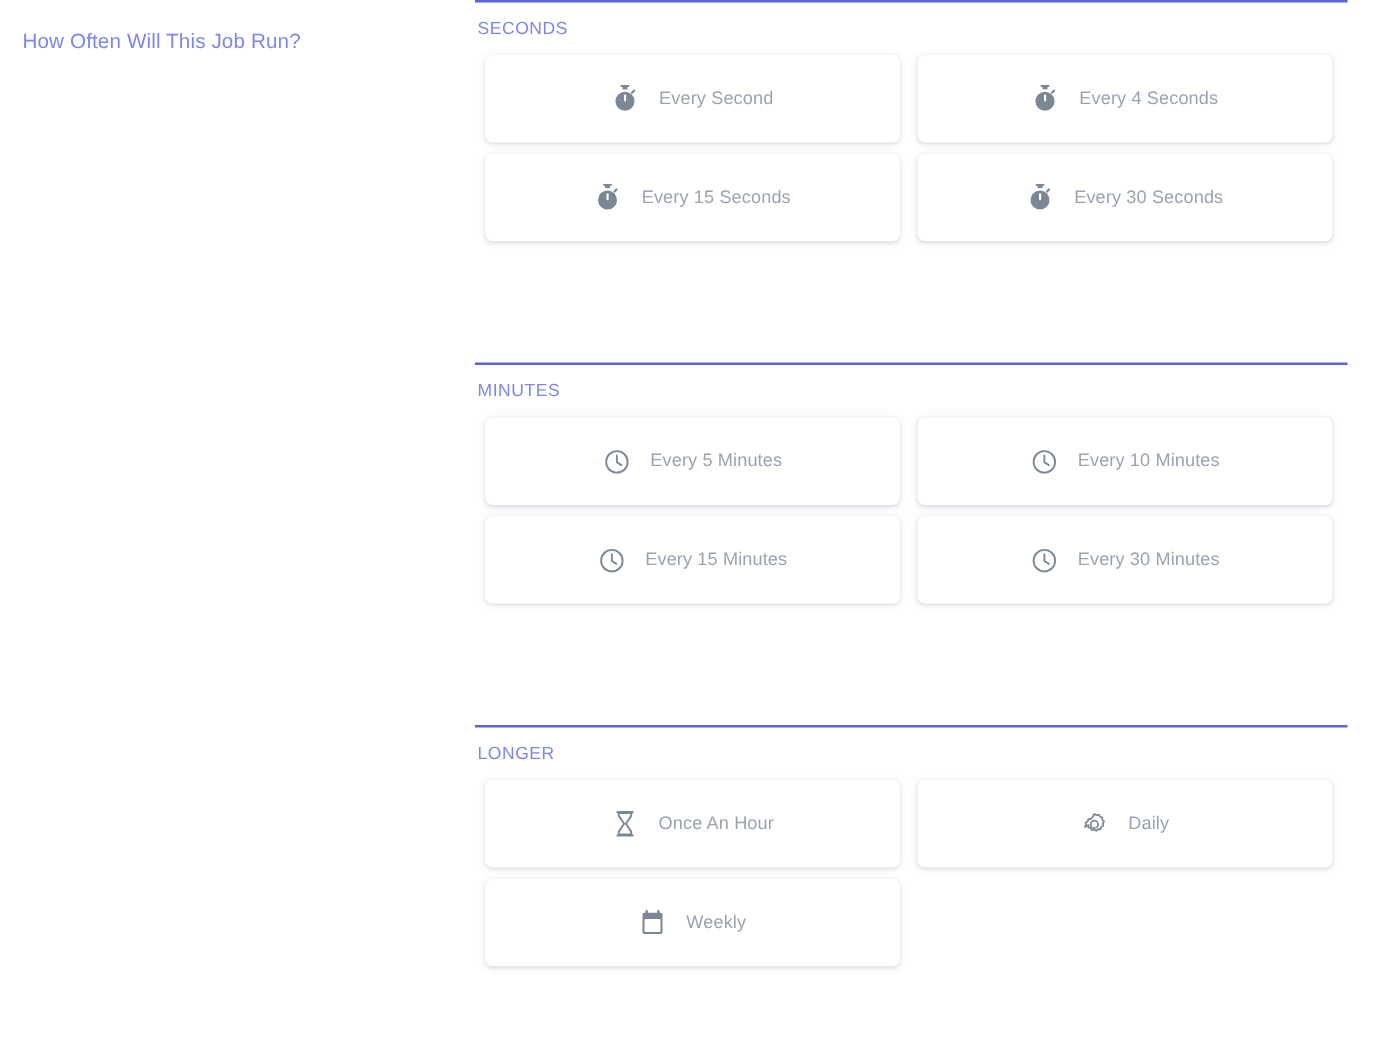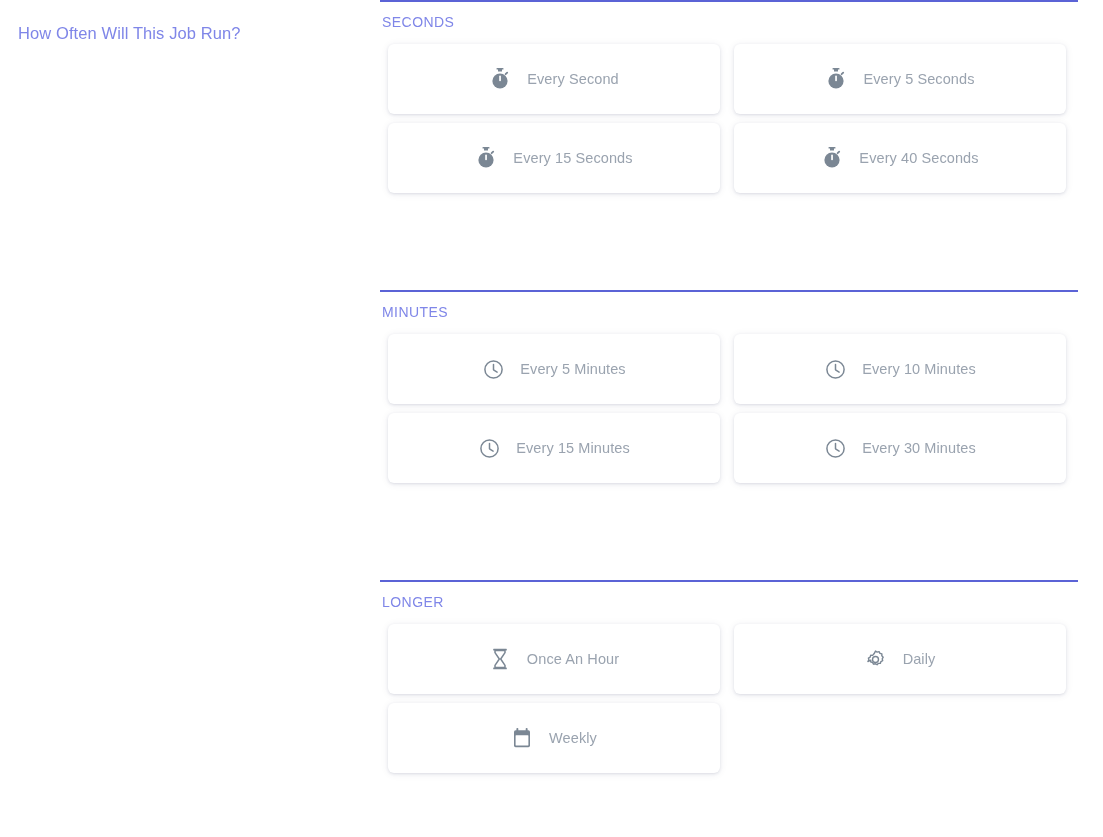--- a/index.html
+++ b/index.html
@@ -150,21 +150,21 @@
             <div class="opt-inner">
               <span class="opt-icon">
                 <svg width="20" height="22" viewBox="0 0 20 22" fill="none">
                   <rect x="8" y="0.5" width="4" height="3" fill="#7b8794"></rect>
                   <rect x="6.5" y="0" width="7" height="1.6" rx="0.6" fill="#7b8794"></rect>
                   <path d="M15.6 6.2l1.6-1.6" stroke="#7b8794" stroke-width="1.8" stroke-linecap="round"></path>
                   <circle cx="10" cy="13" r="7.6" fill="#7b8794"></circle>
                   <rect x="9.2" y="7.6" width="1.7" height="5.6" rx="0.8" fill="#ffffff"></rect>
                 </svg>
               </span>
-              <span class="opt-label">Every 5 Seconds</span>
+              <span class="opt-label">Every 4 Seconds</span>
             </div>
           </div>
           <div class="opt-card">
             <div class="opt-inner">
               <span class="opt-icon">
                 <svg width="20" height="22" viewBox="0 0 20 22" fill="none">
                   <rect x="8" y="0.5" width="4" height="3" fill="#7b8794"></rect>
                   <rect x="6.5" y="0" width="7" height="1.6" rx="0.6" fill="#7b8794"></rect>
                   <path d="M15.6 6.2l1.6-1.6" stroke="#7b8794" stroke-width="1.8" stroke-linecap="round"></path>
                   <circle cx="10" cy="13" r="7.6" fill="#7b8794"></circle>
@@ -178,21 +178,21 @@
             <div class="opt-inner">
               <span class="opt-icon">
                 <svg width="20" height="22" viewBox="0 0 20 22" fill="none">
                   <rect x="8" y="0.5" width="4" height="3" fill="#7b8794"></rect>
                   <rect x="6.5" y="0" width="7" height="1.6" rx="0.6" fill="#7b8794"></rect>
                   <path d="M15.6 6.2l1.6-1.6" stroke="#7b8794" stroke-width="1.8" stroke-linecap="round"></path>
                   <circle cx="10" cy="13" r="7.6" fill="#7b8794"></circle>
                   <rect x="9.2" y="7.6" width="1.7" height="5.6" rx="0.8" fill="#ffffff"></rect>
                 </svg>
               </span>
-              <span class="opt-label">Every 40 Seconds</span>
+              <span class="opt-label">Every 30 Seconds</span>
             </div>
           </div>
           <div class="opt-card empty"></div>
         </div>
       </div>
       <div class="section">
         <div class="section-rule"></div>
         <div class="section-title">MINUTES</div>
         <div class="grid">
           <div class="opt-card">

